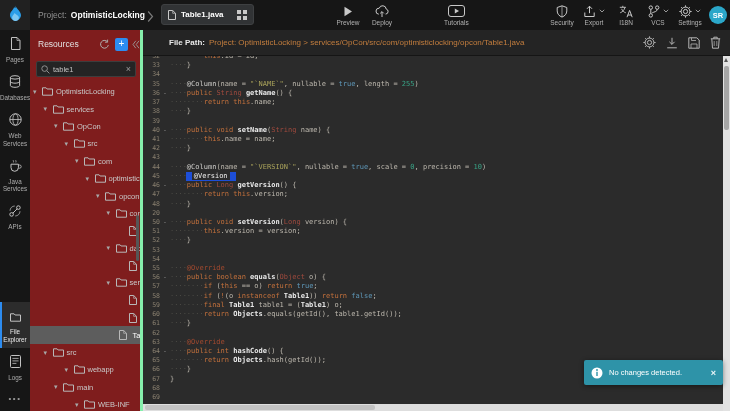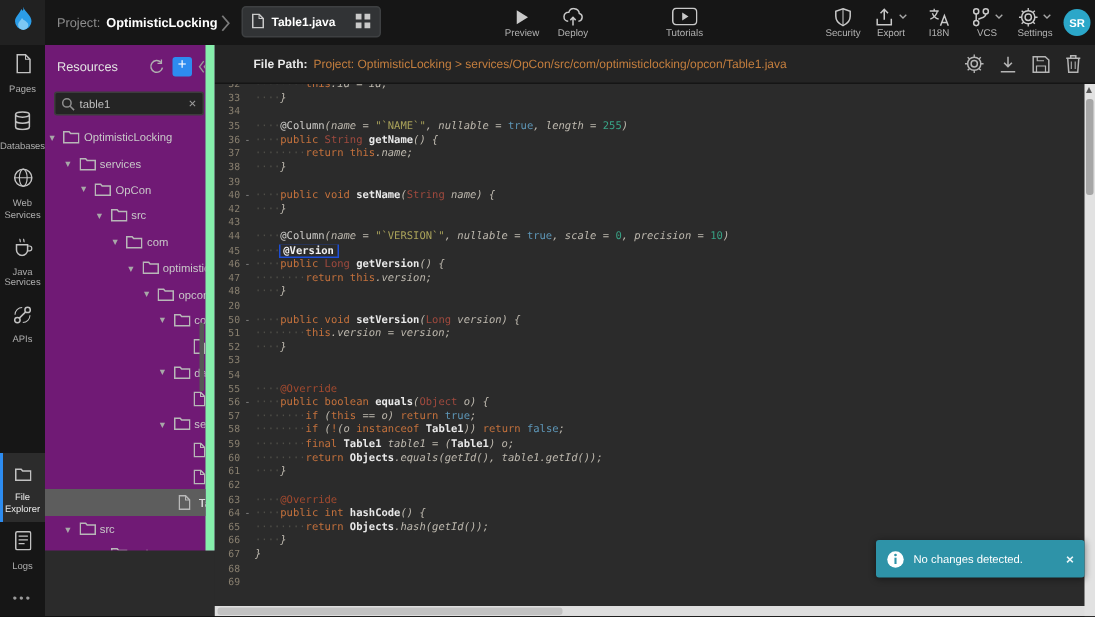--- a/index.html
+++ b/index.html
@@ -33,22 +33,22 @@
         display:flex;flex-direction:column;z-index:4;}
   .rail-item{display:flex;flex-direction:column;align-items:center;padding:6px 1px 5px;color:#c2c2c2;position:relative;cursor:pointer;}
   .rail-lbl{font-size:6.3px;color:#aeaeae;text-align:center;line-height:1.15;margin-top:2px;}
   .rail-item.active{background:#2c2c2c;}
   .rail-item.active::before{content:"";position:absolute;left:0;top:0;bottom:0;width:2px;background:#2d8cf0;}
   .rail-item.active .rail-lbl{color:#e8e8e8;}
   .rail-spacer{flex:1;}
   .rail-more{color:#9a9a9a;text-align:center;font-size:8px;letter-spacing:1.5px;padding:8px 0;cursor:pointer;}
 
   
-  .resources{position:absolute;left:30px;top:30px;width:113px;height:337px;background:#701a75;
-             border-right:6px solid #86efac;overflow:hidden;box-sizing:border-box;z-index:3;}
+  .resources{position:absolute;left:30px;top:30px;width:113px;height:382px;background:#7f1d1d;
+             border-right:3px solid #86efac;overflow:hidden;box-sizing:border-box;z-index:3;}
   .res-head{position:absolute;left:0;top:0;width:113px;height:28px;display:flex;align-items:center;padding:0 3px 0 8px;box-sizing:border-box;}
   .res-title{color:#e2e2e2;font-size:8.5px;flex:1;}
   .res-refresh{color:#b0b0b0;display:flex;margin-right:5px;cursor:pointer;}
   .res-add{width:13px;height:13px;background:#2d8cf0;color:#fff;border-radius:2px;font-size:10px;line-height:12px;
            text-align:center;margin-right:4px;cursor:pointer;}
   .res-collapse{color:#9a9a9a;display:flex;cursor:pointer;}
   .res-search{position:absolute;left:6px;top:31px;width:100px;height:16px;background:#242424;border:1px solid #3d3d3d;
               border-radius:2px;display:flex;align-items:center;padding:0 4px;gap:3px;box-sizing:border-box;}
   .res-search .sico{color:#8f8f8f;display:flex;}
   .res-search input{flex:1;min-width:0;background:none;border:none;outline:none;color:#c0c0c0;font-size:7.5px;
@@ -74,28 +74,28 @@
   
   .editor{position:absolute;left:143px;top:56px;width:587px;height:355px;background:#2b2b2b;overflow:hidden;}
   #code{position:absolute;left:0;top:-4px;right:7px;}
   .cl{display:flex;height:9.23px;line-height:9.3px;font-family:"DejaVu Sans Mono",monospace;font-size:7px;white-space:pre;}
   .ln{flex:0 0 17px;text-align:right;color:#8a8070;font-size:6.5px;}
   .fold{flex:0 0 10px;text-align:center;color:#8f8f8f;font-size:6.5px;}
   .codeline{flex:1;overflow:hidden;}
   .tok-kw{color:#c4713c;}
   .tok-ty{color:#a04a3e;}
   .tok-fn{color:#e9e9e9;font-weight:bold;}
-  .tok-pl{color:#bdb8ae;font-style:italic;}
+  .tok-pl{color:#bdb8ae;}
   .tok-st{color:#a9a25a;}
   .tok-nu{color:#38a285;}
   .tok-bo{color:#5e97b8;}
   .tok-an{color:#a34a2f;}
   .tok-mt{color:#cfcecb;}
   .tok-ws{color:#4f4e48;}
-  .tok-bx{color:#f0f0f0;border:1px solid #1d4ed8;padding:0 2px;margin:0 -1px;font-weight:bold;}
+  .tok-bx{color:#f0f0f0;border:6px solid #1d4ed8;padding:0 2px;margin:0 -1px;}
   .vsb{position:absolute;right:0;top:0;width:7px;height:348px;background:#e2e2e2;}
   .vsb-arrow{position:absolute;top:2px;left:1.2px;width:0;height:0;border-left:2.4px solid transparent;
              border-right:2.4px solid transparent;border-bottom:4px solid #555;}
   .vsb-thumb{position:absolute;top:10px;left:1px;width:5px;height:64px;background:#a6a6a6;border-radius:2px;cursor:pointer;}
   .hsb{position:absolute;left:0;bottom:0;width:587px;height:7px;background:#dedede;}
   .hsb-thumb{position:absolute;left:2px;top:1px;width:230px;height:5px;background:#c2c2c2;border-radius:2px;cursor:pointer;}
   .sb-corner{position:absolute;right:0;bottom:0;width:7px;height:7px;background:#e2e2e2;}
 
   
   .toast{position:absolute;left:584px;top:360px;width:139px;height:25px;background:#2e93a8;border-radius:2px;
@@ -525,20 +525,21 @@
     <div id="code">
         <div class="cl"><span class="ln">32</span><span class="fold"></span><span class="codeline"><span class="tok-ws">········</span><span class="tok-kw">this</span><span class="tok-pl">.id = id;</span></span></div>
         <div class="cl"><span class="ln">33</span><span class="fold"></span><span class="codeline"><span class="tok-ws">····</span><span class="tok-pl">}</span></span></div>
         <div class="cl"><span class="ln">34</span><span class="fold"></span><span class="codeline"></span></div>
         <div class="cl"><span class="ln">35</span><span class="fold"></span><span class="codeline"><span class="tok-ws">····</span><span class="tok-mt">@Column</span><span class="tok-pl">(name = </span><span class="tok-st">"`NAME`"</span><span class="tok-pl">, nullable = </span><span class="tok-bo">true</span><span class="tok-pl">, length = </span><span class="tok-nu">255</span><span class="tok-pl">)</span></span></div>
         <div class="cl"><span class="ln">36</span><span class="fold">-</span><span class="codeline"><span class="tok-ws">····</span><span class="tok-kw">public </span><span class="tok-ty">String </span><span class="tok-fn">getName</span><span class="tok-pl">() {</span></span></div>
         <div class="cl"><span class="ln">37</span><span class="fold"></span><span class="codeline"><span class="tok-ws">········</span><span class="tok-kw">return </span><span class="tok-kw">this</span><span class="tok-pl">.name;</span></span></div>
         <div class="cl"><span class="ln">38</span><span class="fold"></span><span class="codeline"><span class="tok-ws">····</span><span class="tok-pl">}</span></span></div>
         <div class="cl"><span class="ln">39</span><span class="fold"></span><span class="codeline"></span></div>
         <div class="cl"><span class="ln">40</span><span class="fold">-</span><span class="codeline"><span class="tok-ws">····</span><span class="tok-kw">public </span><span class="tok-kw">void </span><span class="tok-fn">setName</span><span class="tok-pl">(</span><span class="tok-ty">String</span><span class="tok-pl"> name) {</span></span></div>
+        <div class="cl"><span class="ln">41</span><span class="fold"></span><span class="codeline"><span class="tok-ws">········</span><span class="tok-kw">this</span><span class="tok-pl">.name = name;</span></span></div>
         <div class="cl"><span class="ln">42</span><span class="fold"></span><span class="codeline"><span class="tok-ws">····</span><span class="tok-pl">}</span></span></div>
         <div class="cl"><span class="ln">43</span><span class="fold"></span><span class="codeline"></span></div>
         <div class="cl"><span class="ln">44</span><span class="fold"></span><span class="codeline"><span class="tok-ws">····</span><span class="tok-mt">@Column</span><span class="tok-pl">(name = </span><span class="tok-st">"`VERSION`"</span><span class="tok-pl">, nullable = </span><span class="tok-bo">true</span><span class="tok-pl">, scale = </span><span class="tok-nu">0</span><span class="tok-pl">, precision = </span><span class="tok-nu">10</span><span class="tok-pl">)</span></span></div>
         <div class="cl"><span class="ln">45</span><span class="fold"></span><span class="codeline"><span class="tok-ws">····</span><span class="tok-bx">@Version</span></span></div>
         <div class="cl"><span class="ln">46</span><span class="fold">-</span><span class="codeline"><span class="tok-ws">····</span><span class="tok-kw">public </span><span class="tok-ty">Long </span><span class="tok-fn">getVersion</span><span class="tok-pl">() {</span></span></div>
         <div class="cl"><span class="ln">47</span><span class="fold"></span><span class="codeline"><span class="tok-ws">········</span><span class="tok-kw">return </span><span class="tok-kw">this</span><span class="tok-pl">.version;</span></span></div>
         <div class="cl"><span class="ln">48</span><span class="fold"></span><span class="codeline"><span class="tok-ws">····</span><span class="tok-pl">}</span></span></div>
         <div class="cl"><span class="ln">20</span><span class="fold"></span><span class="codeline"></span></div>
         <div class="cl"><span class="ln">50</span><span class="fold">-</span><span class="codeline"><span class="tok-ws">····</span><span class="tok-kw">public </span><span class="tok-kw">void </span><span class="tok-fn">setVersion</span><span class="tok-pl">(</span><span class="tok-ty">Long</span><span class="tok-pl"> version) {</span></span></div>
         <div class="cl"><span class="ln">51</span><span class="fold"></span><span class="codeline"><span class="tok-ws">········</span><span class="tok-kw">this</span><span class="tok-pl">.version = version;</span></span></div>

